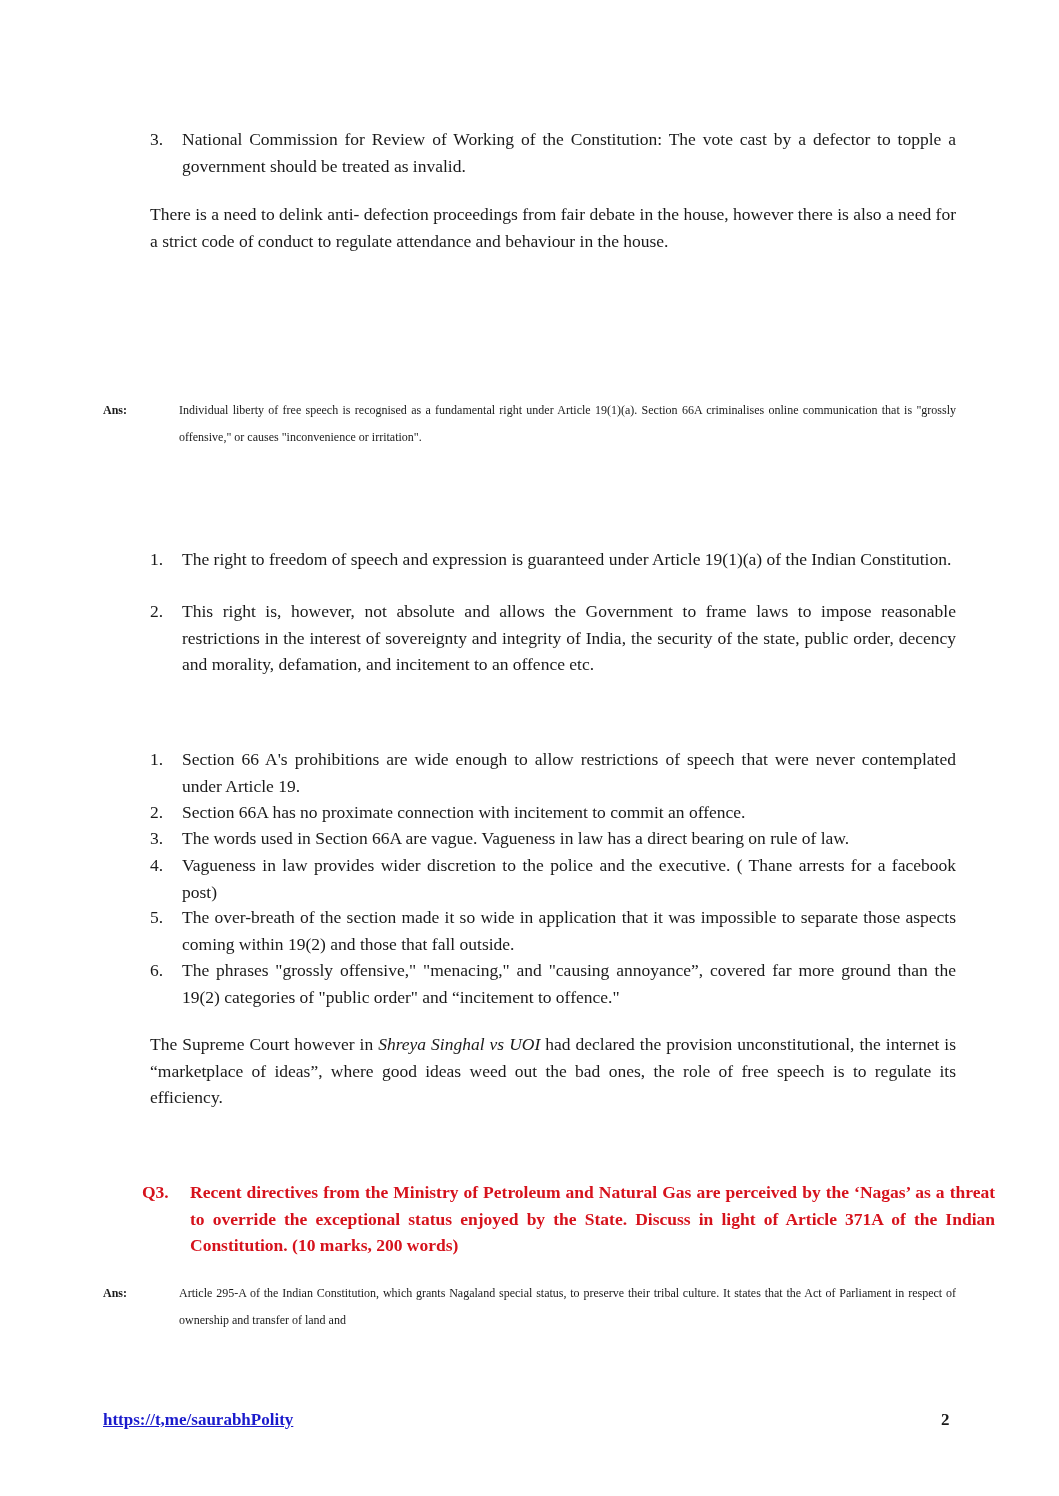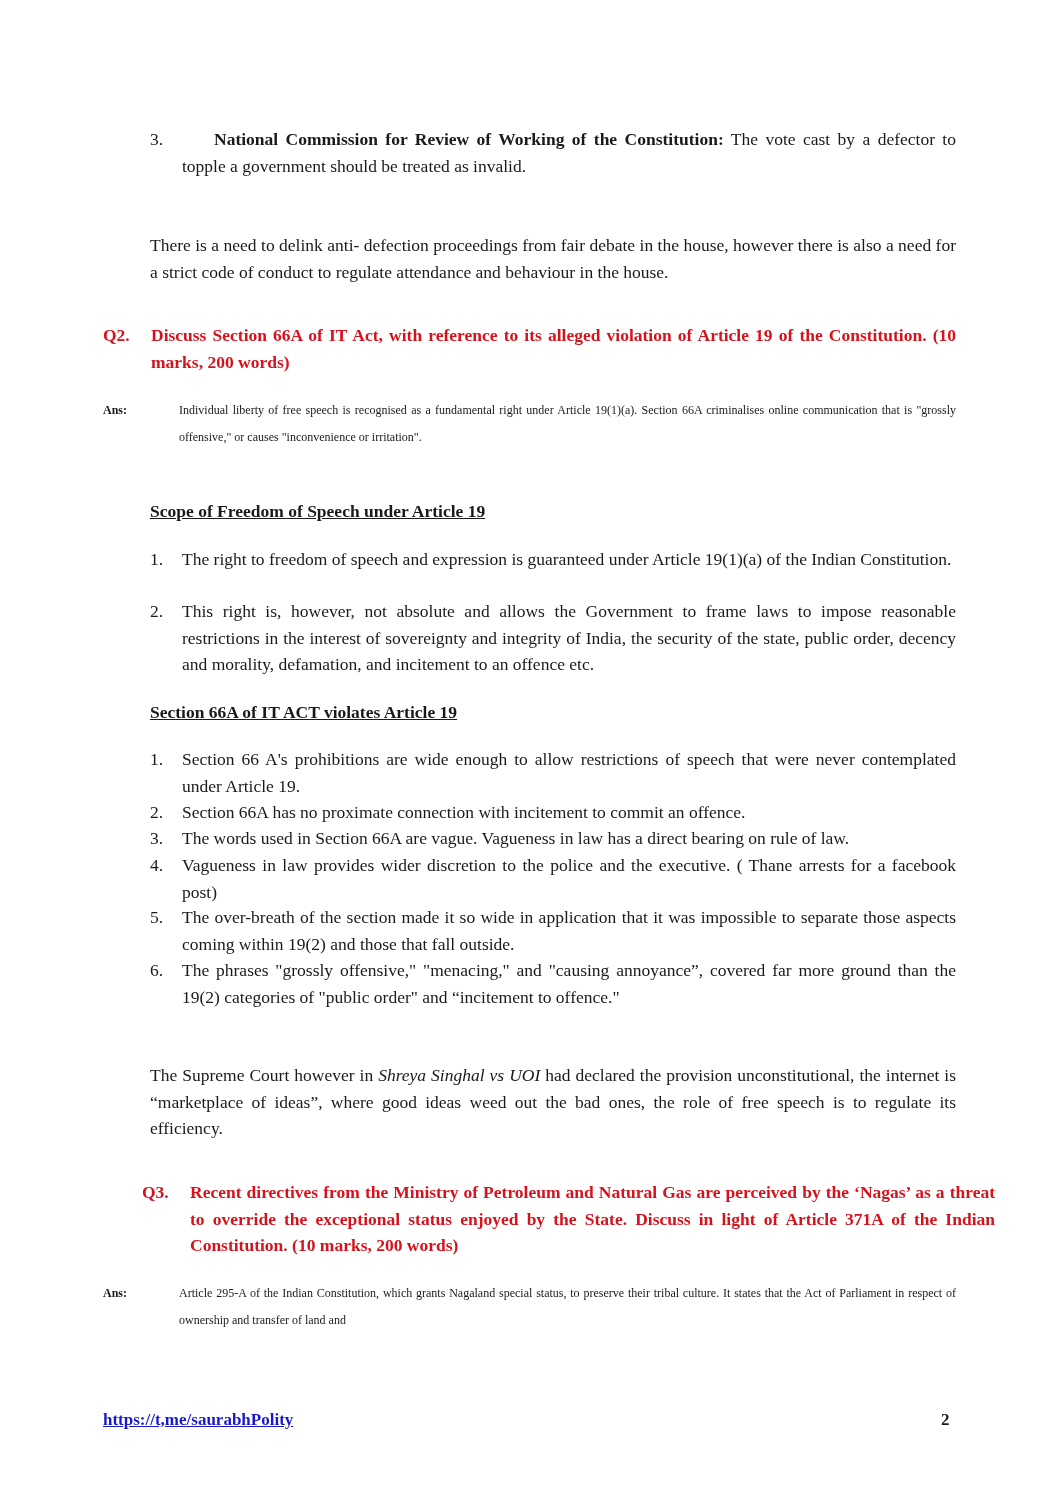--- a/index.html
+++ b/index.html
@@ -1,71 +1,65 @@
 <!DOCTYPE html>
 <html><head>
 <meta charset="utf-8">
 <style>
   html, body { margin: 0; padding: 0; background: #ffffff; }
   body { width: 1059px; height: 1496px; position: relative; overflow: hidden;
          font-family: "Liberation Serif", "DejaVu Serif", serif; color: #1a1a1a; }
   .page { position: absolute; left: 0; top: 0; width: 1059px; height: 1496px; }
-  .blk { position: absolute; font-size: 17.5px; line-height: 26.5px; text-align: justify; margin-top: 31px; }
+  .blk { position: absolute; font-size: 17.5px; line-height: 26.5px; text-align: justify; }
   .li { position: absolute; left: 150px; width: 806px; font-size: 17.5px; line-height: 26.5px; }
   .li .num { position: absolute; left: 0; top: 0; width: 30px; }
   .li .txt { display: block; margin-left: 32px; text-align: justify; }
   .q { position: absolute; left: 103px; width: 853px; color: #d6121c; font-weight: bold;
        font-size: 17.5px; line-height: 26.5px; }
   .q .qn { position: absolute; left: 0; top: 0; }
   .q .qt { display: block; margin-left: 48px; text-align: justify; }
   .ans { position: absolute; left: 103px; width: 853px; font-size: 12px; line-height: 26.5px; }
   .ans .an { position: absolute; left: 0; top: 0; font-weight: bold; }
   .ans .at { display: block; margin-left: 76px; text-align: justify; }
   .head { position: absolute; left: 150px; font-weight: bold; text-decoration: underline;
           font-size: 17.5px; line-height: 26.5px; }
   .footer-link { position: absolute; left: 103px; top: 1410px; color: #1a1acc; font-weight: bold;
                  text-decoration: underline; font-size: 17px; text-align: right; }
   .page-num { position: absolute; left: 941px; top: 1410px; font-weight: bold; font-size: 17px; }
-  b.bold { font-weight: bold; margin-left: 32px; }
+  b.bold { font-weight: normal; }
   i.case { font-weight: normal; font-style: italic; }
 </style>
 </head>
 <body>
 
 <div class="page">
 
   <div class="li" style="top:126px;">
     <span class="num">3.</span>
     <span class="txt"><b class="bold">National Commission for Review of Working of the Constitution:</b><span> The vote cast by a defector to topple a government should be treated as invalid.</span></span>
   </div>
 
   <div class="blk" style="left:150px; width:806px; top:201px;">There is a need to delink anti- defection proceedings from fair debate in the house, however there is also a need for a strict code of conduct to regulate attendance and behaviour in the house.</div>
 
-  <div class="q" style="top:322px;">
-    <span class="qn">Q2.</span>
-    <span class="qt">Discuss Section 66A of IT Act, with reference to its alleged violation of Article 19 of the Constitution. (10 marks, 200 words)</span>
-  </div>
 
   <div class="ans" style="top:397px;">
     <span class="an">Ans:</span>
     <span class="at">Individual liberty of free speech is recognised as a fundamental right under Article 19(1)(a). Section 66A criminalises online communication that is "grossly offensive," or causes "inconvenience or irritation".</span>
   </div>
 
-  <div class="head" style="top:498px;">Scope of Freedom of Speech under Article 19</div>
 
   <div class="li" style="top:546px;">
     <span class="num">1.</span>
     <span class="txt">The right to freedom of speech and expression is guaranteed under Article 19(1)(a) of the Indian Constitution.</span>
   </div>
   <div class="li" style="top:598px;">
     <span class="num">2.</span>
     <span class="txt"> This right is, however, not absolute and allows the Government to frame laws to impose reasonable restrictions in the interest of sovereignty and integrity of India, the security of the state, public order, decency and morality, defamation, and incitement to an offence etc.</span>
   </div>
 
-  <div class="head" style="top:699px;">Section 66A of IT ACT violates Article 19</div>
 
   <div class="li" style="top:746px;">
     <span class="num">1.</span>
     <span class="txt">Section 66 A's prohibitions are wide enough to allow restrictions of speech that were never contemplated under Article 19.</span>
   </div>
   <div class="li" style="top:799px;">
     <span class="num">2.</span>
     <span class="txt">Section 66A has no proximate connection with incitement to commit an offence.</span>
   </div>
   <div class="li" style="top:825px;">

